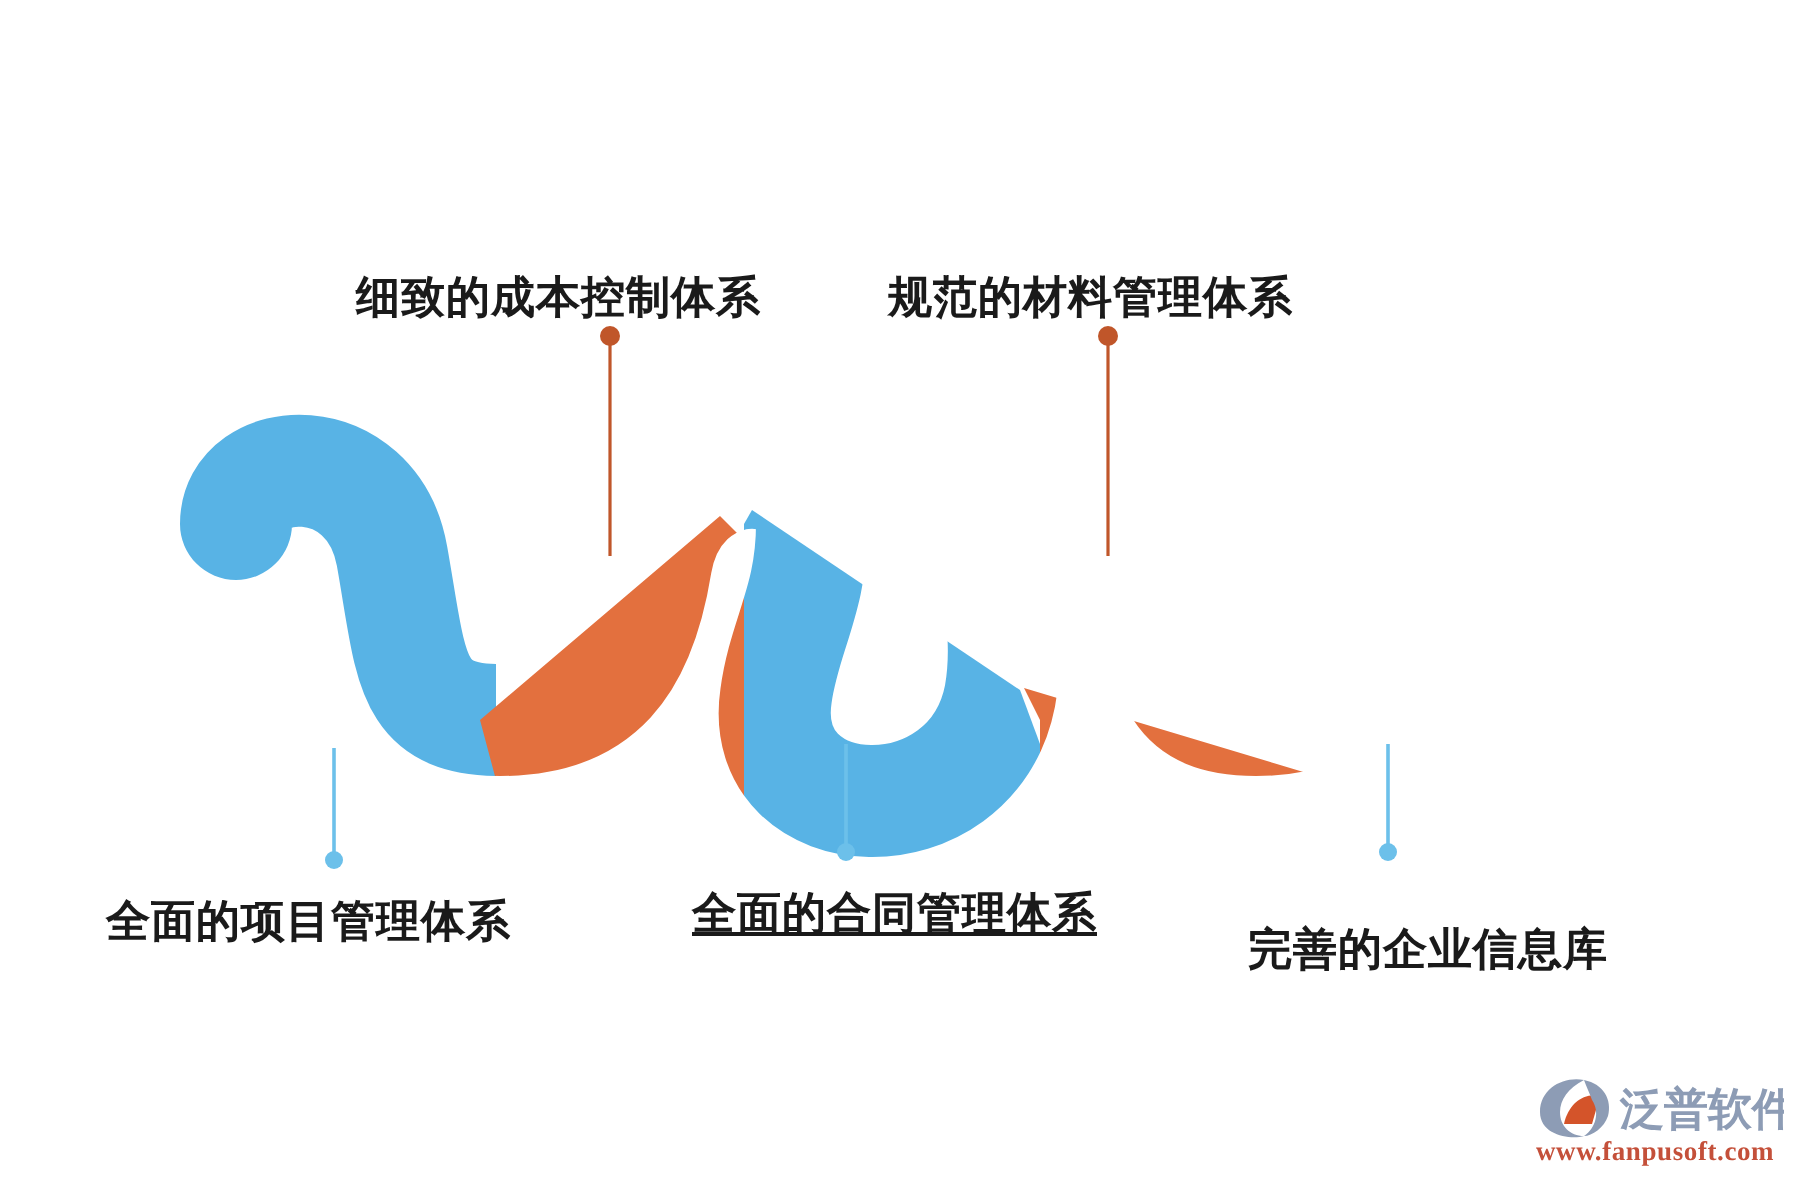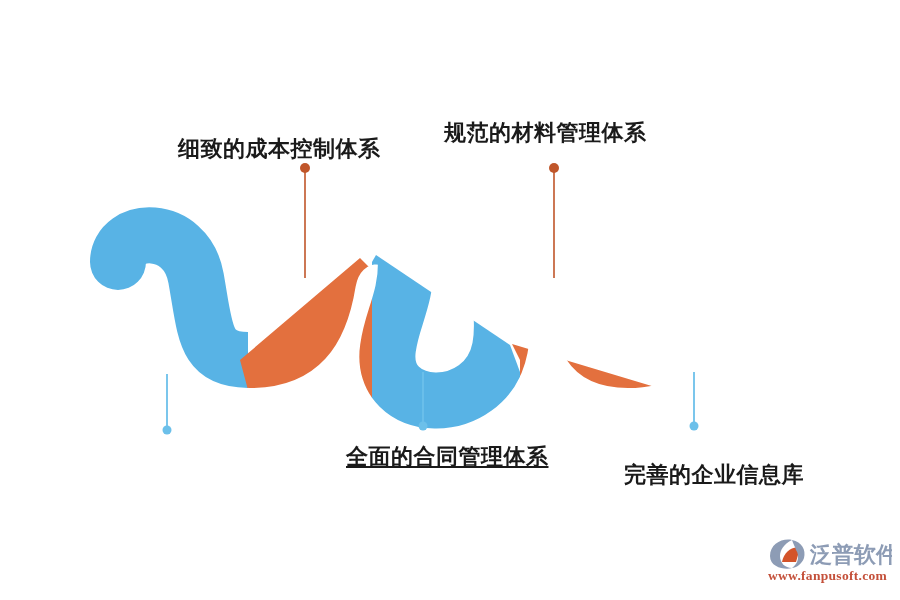--- a/index.html
+++ b/index.html
@@ -33,21 +33,21 @@
   .label {
     position: absolute;
     font-size: 22px;
     font-weight: bold;
     color: #1a1a1a;
     white-space: nowrap;
     letter-spacing: 0.5px;
     line-height: 1;
   }
   .label-top-1 { left: 178px; top: 138px; }
-  .label-top-2 { left: 444px; top: 122px; }
+  .label-top-2 { left: 444px; top: 138px; }
   .label-bot-1 { left: 53px;  top: 450px; }
   .label-bot-2 { left: 346px; top: 446px; text-decoration: underline; }
   .label-bot-3 { left: 624px; top: 464px; }
 
   #watermark {
     position: absolute;
     left: 762px;
     top: 528px;
     width: 130px;
     height: 62px;
@@ -173,20 +173,21 @@
     </g>
     <g>
       <line x1="694" y1="372" x2="694" y2="425" stroke="#6cc0ea" stroke-width="1.8"></line>
       <circle cx="694" cy="426" r="4.5" fill="#6cc0ea"></circle>
     </g>
   </svg>
 
   <div class="label label-top-1">细致的成本控制体系</div>
   <div class="label label-top-2">规范的材料管理体系</div>
 
+  <div class="label label-bot-1">全面的项目管理体系</div>
   <div class="label label-bot-2">全面的合同管理体系</div>
   <div class="label label-bot-3">完善的企业信息库</div>
 
   <div id="watermark">
     <svg width="130" height="62" viewBox="0 0 130 62" xmlns="http://www.w3.org/2000/svg">
       <g>
         <path d="M 8 28 C 8 16, 20 10, 30 12 C 22 16, 18 22, 18 28 C 18 35, 23 40, 30 40 C 24 42, 8 40, 8 28 Z" fill="#8d9cb5"></path>
         <path d="M 20 34 C 22 24, 30 18, 38 20 L 34 34 Z" fill="#d4542a"></path>
         <path d="M 30 12 C 40 14, 44 22, 42 30 C 40 36, 34 40, 30 40 C 36 36, 38 28, 34 22 C 33 19, 31 15, 30 12 Z" fill="#8d9cb5"></path>
       </g>

